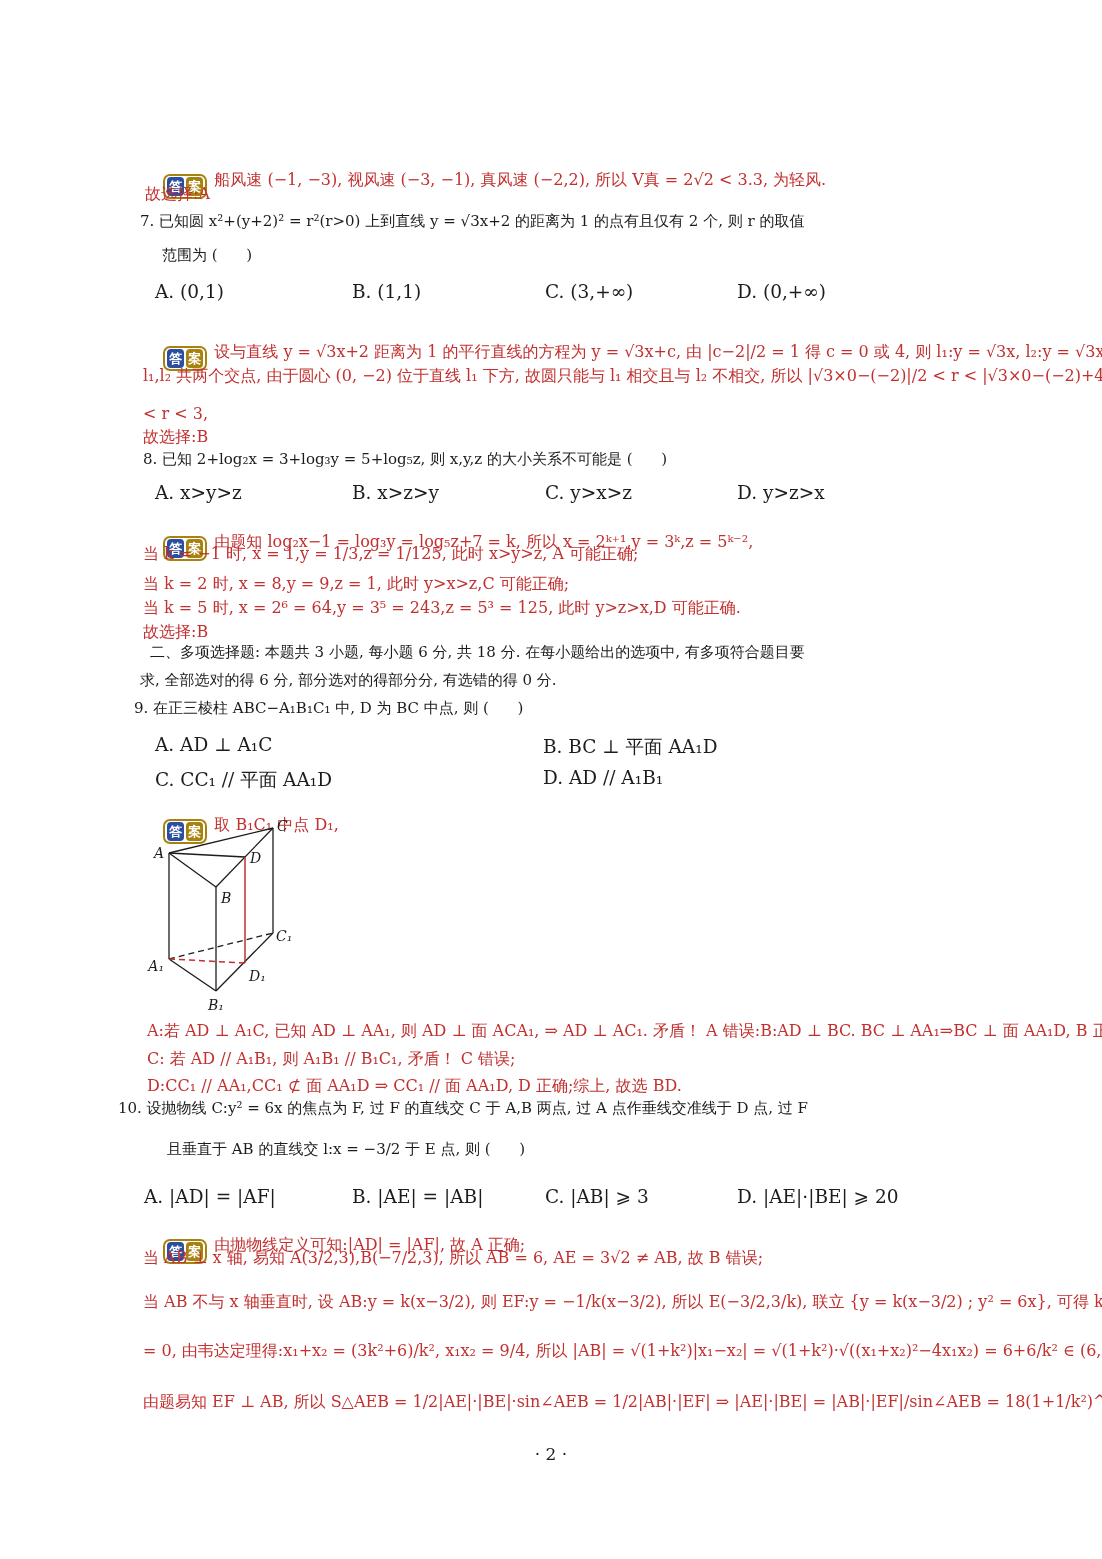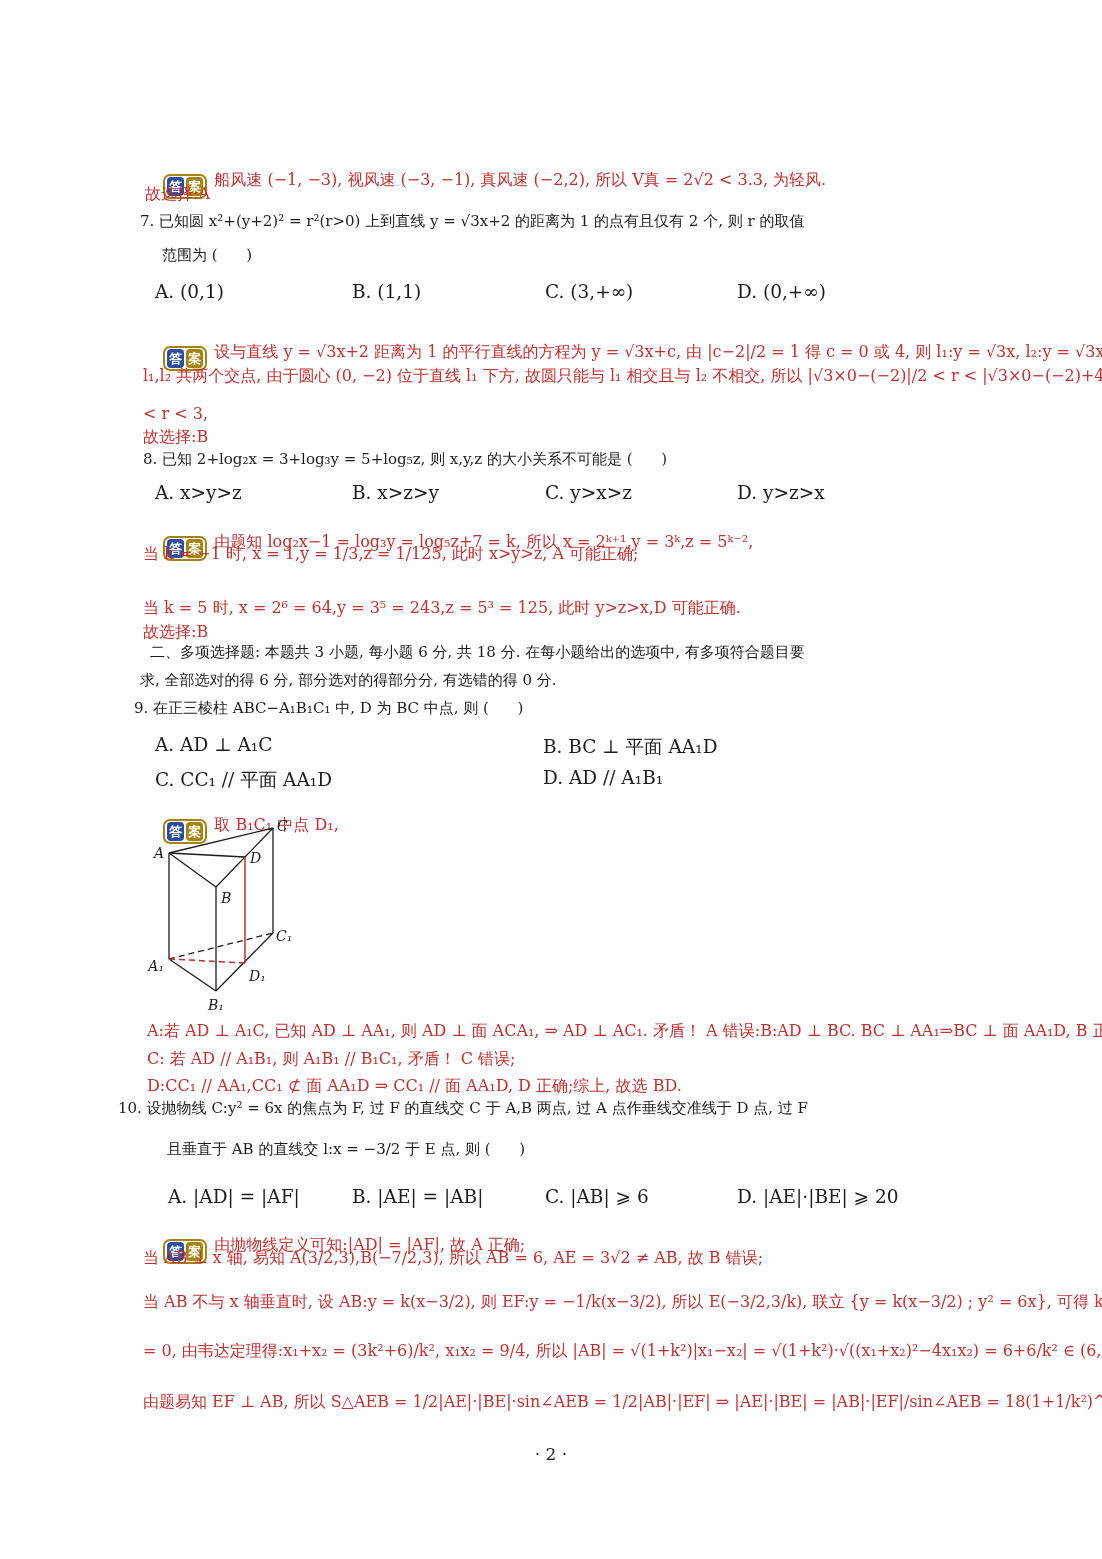--- a/index.html
+++ b/index.html
@@ -85,20 +85,21 @@
   <div class="optrow" style="top:482px">
     <span class="opt" style="left:155px">A. x&gt;y&gt;z</span>
     <span class="opt" style="left:352px">B. x&gt;z&gt;y</span>
     <span class="opt" style="left:545px">C. y&gt;x&gt;z</span>
     <span class="opt" style="left:737px">D. y&gt;z&gt;x</span>
   </div>
   <div class="line red" style="left:143px;top:512px">
     <span class="badge"><span class="b1">答</span><span class="b2">案</span></span><span>由题知 log₂x−1 = log₃y = log₅z+7 = k, 所以 x = 2ᵏ⁺¹,y = 3ᵏ,z = 5ᵏ⁻²,</span>
   </div>
   <div class="line red" style="left:143px;top:544px">当 k = −1 时, x = 1,y = 1/3,z = 1/125, 此时 x&gt;y&gt;z, A 可能正确;</div>
+  <div class="line red" style="left:143px;top:574px">当 k = 2 时, x = 8,y = 9,z = 1, 此时 y&gt;x&gt;z,C 可能正确;</div>
   <div class="line red" style="left:143px;top:598px">当 k = 5 时, x = 2⁶ = 64,y = 3⁵ = 243,z = 5³ = 125, 此时 y&gt;z&gt;x,D 可能正确.</div>
   <div class="line red" style="left:143px;top:622px">故选择:B</div>
 
   <div class="line" style="left:150px;top:643px">二、多项选择题: 本题共 3 小题, 每小题 6 分, 共 18 分. 在每小题给出的选项中, 有多项符合题目要</div>
   <div class="line" style="left:140px;top:671px">求, 全部选对的得 6 分, 部分选对的得部分分, 有选错的得 0 分.</div>
 
   <div class="line" style="left:134px;top:699px">9. 在正三棱柱 ABC−A₁B₁C₁ 中, D 为 BC 中点, 则 (      )</div>
   <div class="optrow" style="top:734px">
     <span class="opt" style="left:155px">A. AD ⊥ A₁C</span>
     <span class="opt" style="left:543px">B. BC ⊥ 平面 AA₁D</span>
@@ -140,23 +141,23 @@
     <text x="109" y="169">D₁</text>
   </svg>
 
   <div class="line red" style="left:147px;top:1021px">A:若 AD ⊥ A₁C, 已知 AD ⊥ AA₁, 则 AD ⊥ 面 ACA₁, ⇒ AD ⊥ AC₁. 矛盾！ A 错误:B:AD ⊥ BC. BC ⊥ AA₁⇒BC ⊥ 面 AA₁D, B 正确;</div>
   <div class="line red" style="left:147px;top:1049px">C: 若 AD // A₁B₁, 则 A₁B₁ // B₁C₁, 矛盾！ C 错误;</div>
   <div class="line red" style="left:147px;top:1076px">D:CC₁ // AA₁,CC₁ ⊄ 面 AA₁D ⇒ CC₁ // 面 AA₁D, D 正确;综上, 故选 BD.</div>
 
   <div class="line" style="left:118px;top:1099px">10. 设抛物线 C:y² = 6x 的焦点为 F, 过 F 的直线交 C 于 A,B 两点, 过 A 点作垂线交准线于 D 点, 过 F</div>
   <div class="line" style="left:167px;top:1140px">且垂直于 AB 的直线交 l:x = −3/2 于 E 点, 则 (      )</div>
   <div class="optrow" style="top:1186px">
-    <span class="opt" style="left:168px">A. |AD| = |AF|</span>
+    <span class="opt" style="left:144px">A. |AD| = |AF|</span>
     <span class="opt" style="left:352px">B. |AE| = |AB|</span>
-    <span class="opt" style="left:545px">C. |AB| ⩾ 6</span>
+    <span class="opt" style="left:545px">C. |AB| ⩾ 3</span>
     <span class="opt" style="left:737px">D. |AE|·|BE| ⩾ 20</span>
   </div>
   <div class="line red" style="left:143px;top:1215px">
     <span class="badge"><span class="b1">答</span><span class="b2">案</span></span><span>由抛物线定义可知:|AD| = |AF|, 故 A 正确;</span>
   </div>
   <div class="line red" style="left:143px;top:1248px">当 AB ⊥ x 轴, 易知 A(3/2,3),B(−7/2,3), 所以 AB = 6, AE = 3√2 ≠ AB, 故 B 错误;</div>
   <div class="line red" style="left:143px;top:1292px">当 AB 不与 x 轴垂直时, 设 AB:y = k(x−3/2), 则 EF:y = −1/k(x−3/2), 所以 E(−3/2,3/k), 联立 {y = k(x−3/2) ; y² = 6x}, 可得 k²x²−(3k²+6)x+9/4k²</div>
   <div class="line red" style="left:143px;top:1341px">= 0, 由韦达定理得:x₁+x₂ = (3k²+6)/k², x₁x₂ = 9/4, 所以 |AB| = √(1+k²)|x₁−x₂| = √(1+k²)·√((x₁+x₂)²−4x₁x₂) = 6+6/k² ∈ (6,+∞), 故 C 正确;</div>
   <div class="line red" style="left:143px;top:1392px">由题易知 EF ⊥ AB, 所以 S△AEB = 1/2|AE|·|BE|·sin∠AEB = 1/2|AB|·|EF| ⇒ |AE|·|BE| = |AB|·|EF|/sin∠AEB = 18(1+1/k²)^(3/2)/sin∠AEB &gt; 18, 若 AB ⊥ x 轴</div>
 

